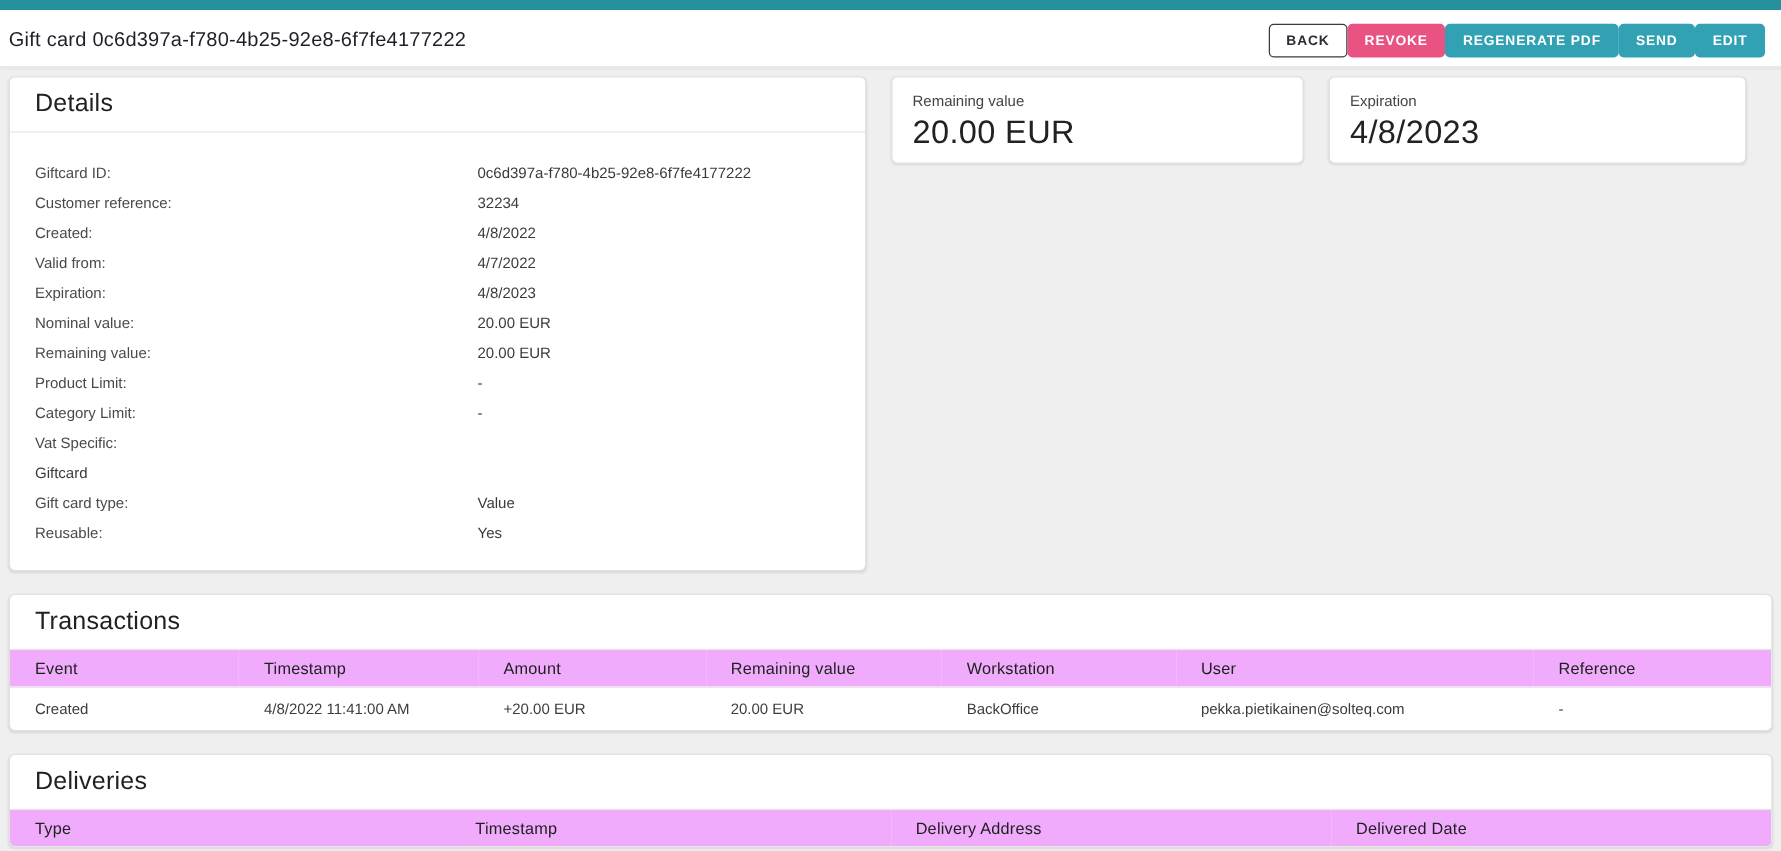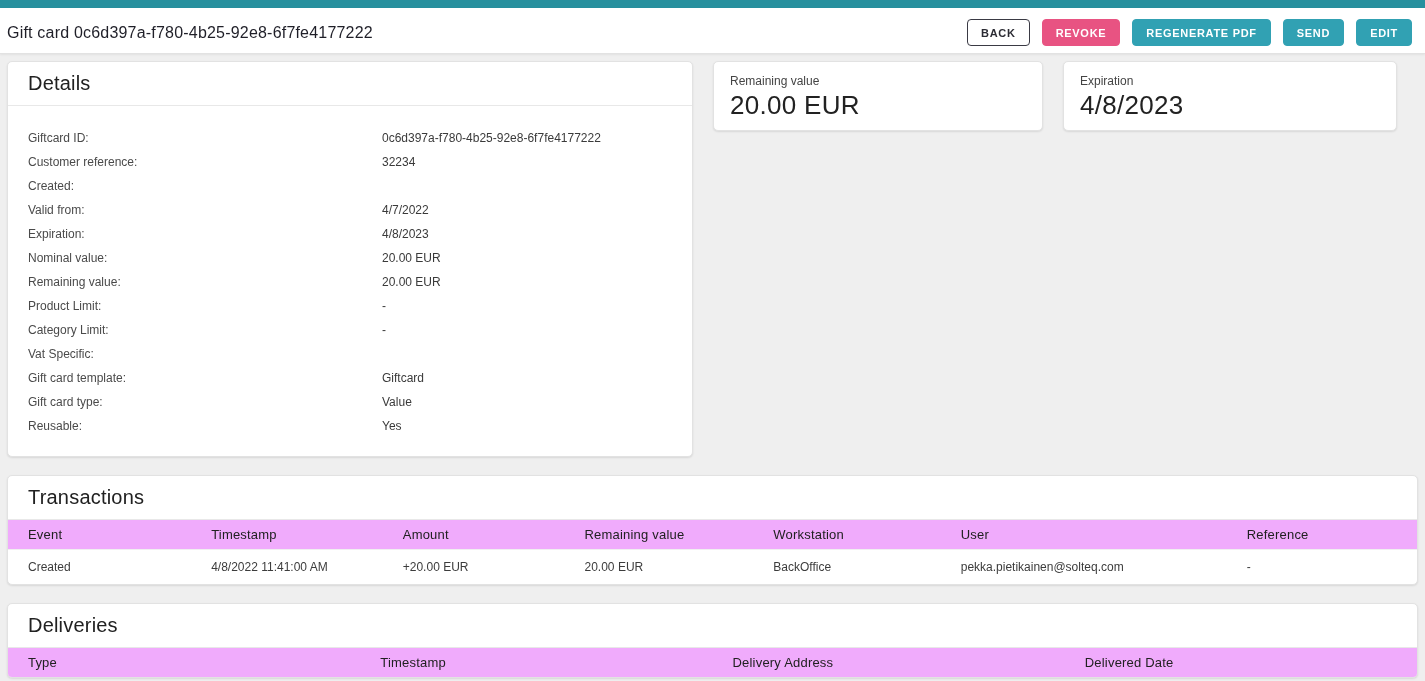--- a/index.html
+++ b/index.html
@@ -22,21 +22,21 @@
     padding: 4px 13px 0 7px;
     border-bottom: 1px solid #e2e2e2;
     box-shadow: 0 1px 2px rgba(0,0,0,0.06);
   }
   .appbar-title {
     font-size: 16px; font-weight: 500;
     color: #1f1f28; letter-spacing: 0.2px;
     flex: 1 1 auto;
     white-space: nowrap; overflow: hidden;
   }
-  .appbar-actions { display: flex; gap: 12px; align-items: center; }
+  .appbar-actions { display: flex; gap: 0; align-items: center; }
   .btn {
     height: 27px;
     padding: 0 13px;
     border-radius: 4px;
     font-family: inherit;
     font-size: 11px; font-weight: 600;
     letter-spacing: 0.7px;
     text-transform: uppercase;
     cursor: pointer;
     display: inline-flex; align-items: center; justify-content: center;
@@ -141,20 +141,21 @@
         <div class="detail-row">
           <span class="detail-label">Giftcard ID:</span>
           <span class="detail-value">0c6d397a-f780-4b25-92e8-6f7fe4177222</span>
         </div>
         <div class="detail-row">
           <span class="detail-label">Customer reference:</span>
           <span class="detail-value">32234</span>
         </div>
         <div class="detail-row">
           <span class="detail-label">Created:</span>
+          <span class="detail-value">4/8/2022</span>
         </div>
         <div class="detail-row">
           <span class="detail-label">Valid from:</span>
           <span class="detail-value">4/7/2022</span>
         </div>
         <div class="detail-row">
           <span class="detail-label">Expiration:</span>
           <span class="detail-value">4/8/2023</span>
         </div>
         <div class="detail-row">
@@ -170,21 +171,20 @@
           <span class="detail-value">-</span>
         </div>
         <div class="detail-row">
           <span class="detail-label">Category Limit:</span>
           <span class="detail-value">-</span>
         </div>
         <div class="detail-row">
           <span class="detail-label">Vat Specific:</span>
         </div>
         <div class="detail-row">
-          <span class="detail-label">Gift card template:</span>
           <span class="detail-value">Giftcard</span>
         </div>
         <div class="detail-row">
           <span class="detail-label">Gift card type:</span>
           <span class="detail-value">Value</span>
         </div>
         <div class="detail-row">
           <span class="detail-label">Reusable:</span>
           <span class="detail-value">Yes</span>
         </div>

